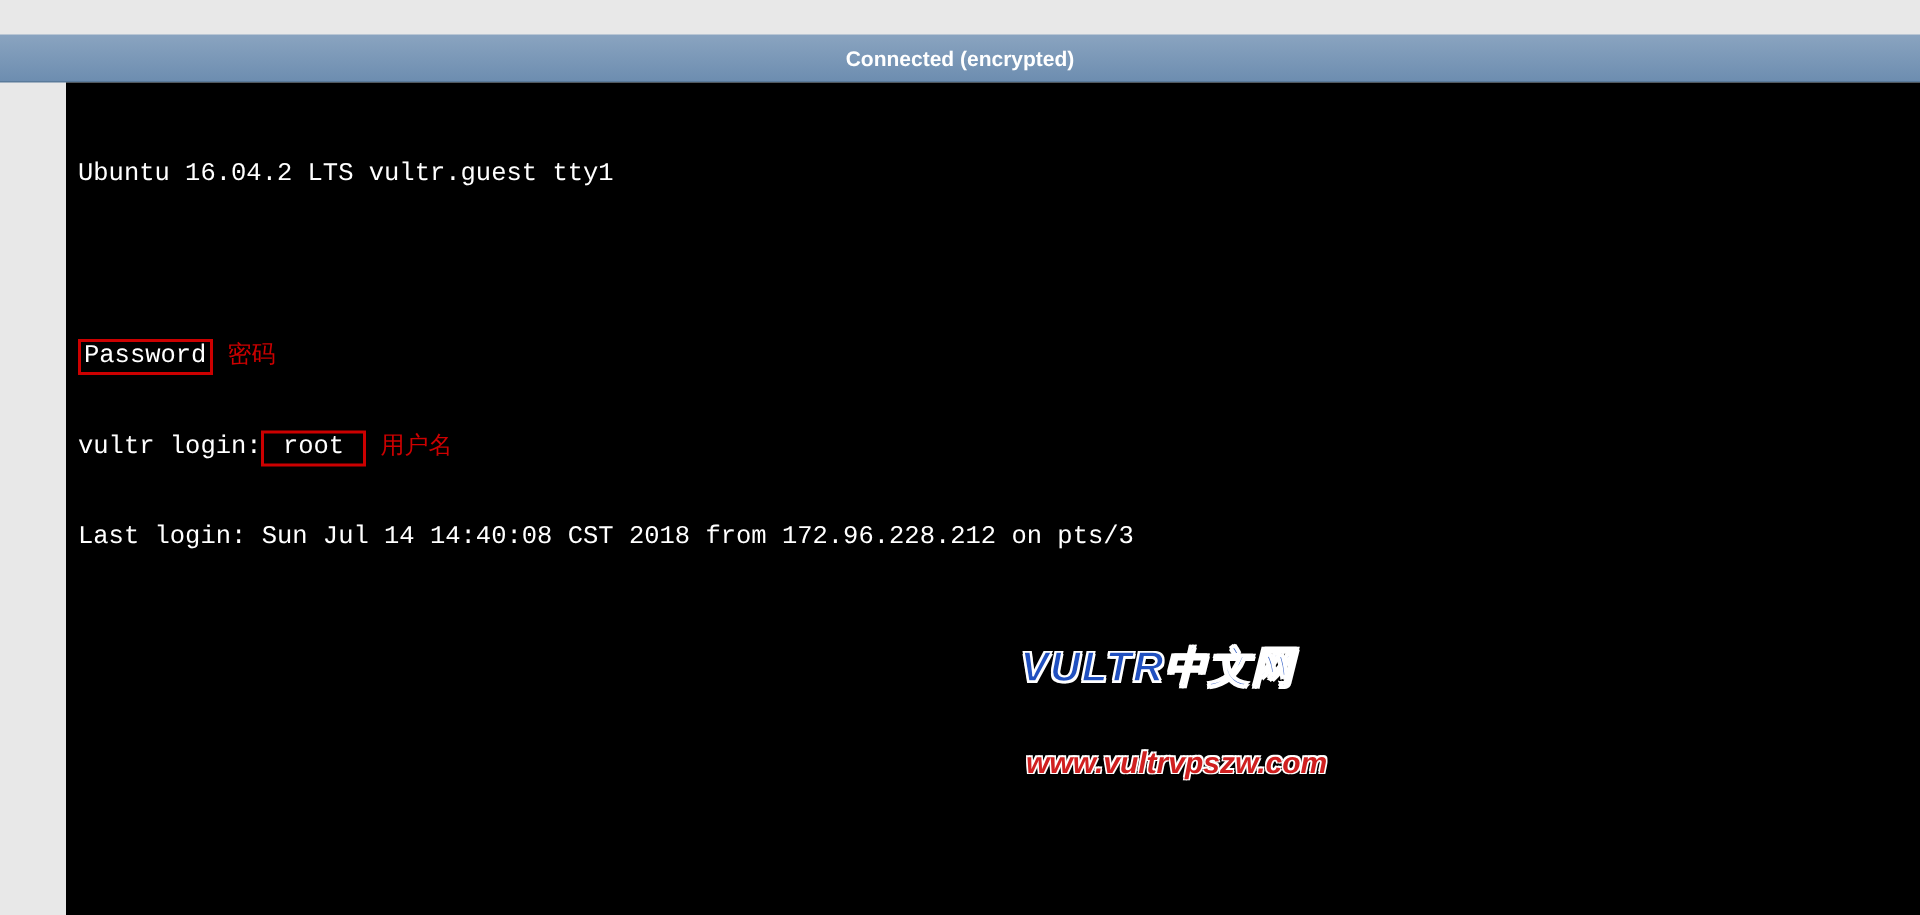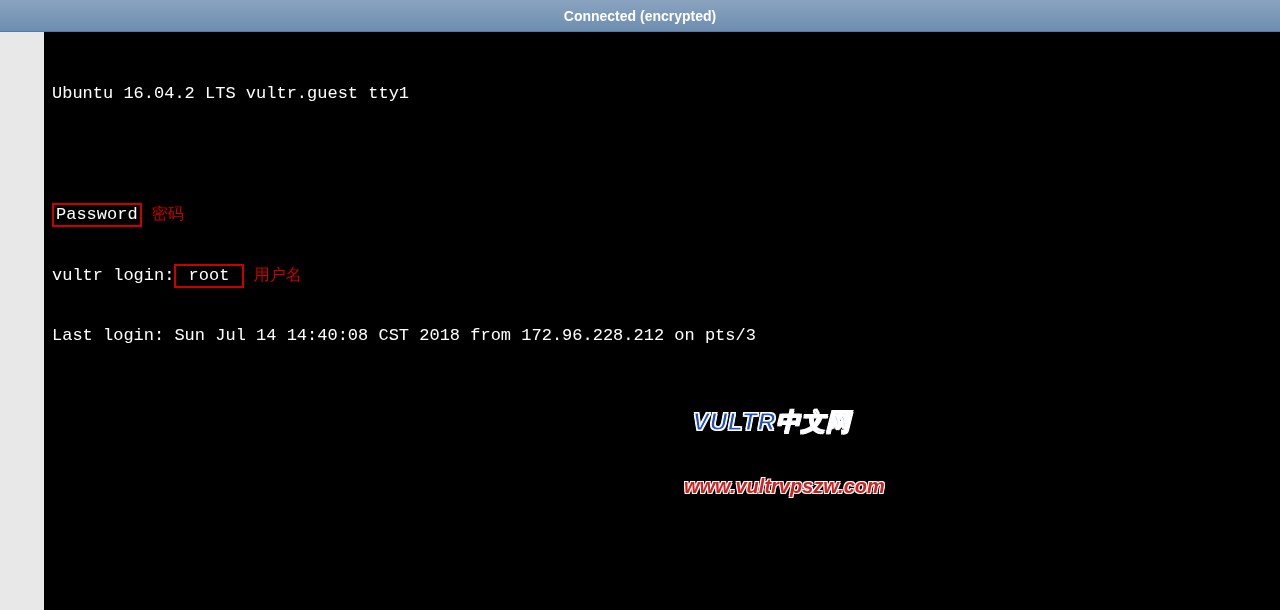--- a/index.html
+++ b/index.html
@@ -19,20 +19,21 @@
       height: 32px;
       background: linear-gradient(to bottom, #8aa4c0, #6d8db0);
       display: flex;
       align-items: center;
       justify-content: center;
       color: #ffffff;
       font-family: Arial, sans-serif;
       font-size: 14px;
       font-weight: bold;
       border-bottom: 1px solid #5a7a9a;
+      margin-top: 23px;
     }
     .terminal {
       width: 100%;
       height: calc(100% - 32px);
       background: #000000;
       color: #ffffff;
       font-family: "Courier New", monospace;
       font-size: 17px;
       line-height: 20px;
       padding: 12px 8px;
@@ -58,21 +59,21 @@
     }
     .watermark {
       position: absolute;
       left: 615px;
       top: 340px;
       pointer-events: none;
       text-align: center;
     }
     .watermark-title {
       font-family: "Impact", "Arial Black", sans-serif;
-      font-size: 24px;
+      font-size: 28px;
       font-weight: bold;
       font-style: italic;
       color: #2050c0;
       -webkit-text-stroke: 1px #ffffff;
       text-shadow: 1px 1px 0 #fff, -1px -1px 0 #fff, 1px -1px 0 #fff, -1px 1px 0 #fff;
       letter-spacing: 1px;
     }
     .watermark-url {
       font-family: "Arial", sans-serif;
       font-size: 20px;

